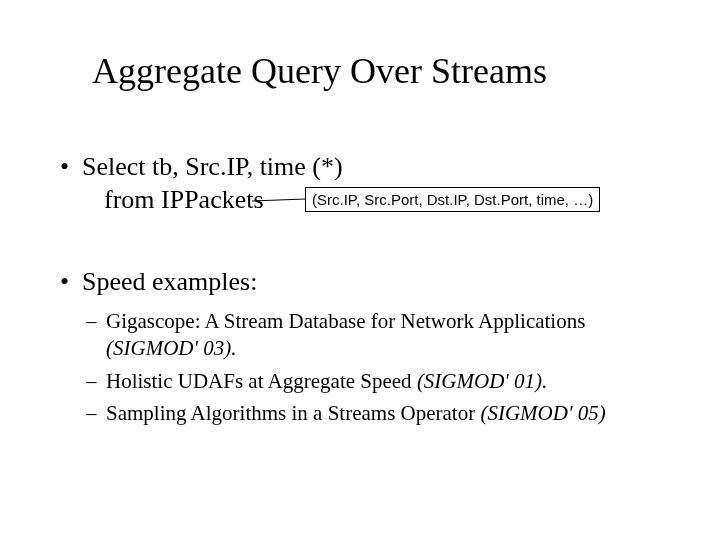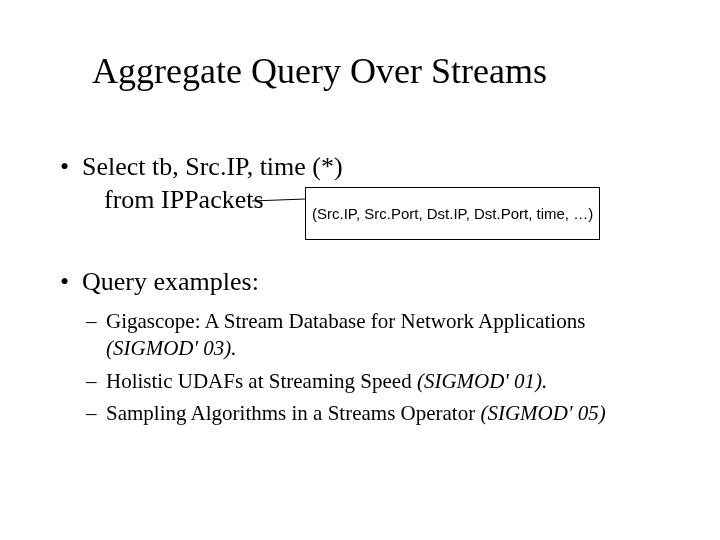--- a/index.html
+++ b/index.html
@@ -75,21 +75,21 @@
   }
   .ital { font-style: italic; }
 
   
   .callout-box {
     position: absolute;
     border: 1px solid #000;
     background: #fff;
     font-family: Arial, Helvetica, sans-serif;
     font-size: 15px;
-    padding: 17px 6px;
+    padding: 3px 6px;
     white-space: nowrap;
   }
   .callout-pos {
     left: 305px;
     top: 187px;
   }
   svg.connector {
     position: absolute;
     left: 0;
     top: 0;
@@ -108,30 +108,30 @@
   <div class="body">
 
     <div class="b1">
       <span class="dot">•</span>
       <span class="row">Select tb, Src.IP, time (*)</span>
       <span class="row sub">from IPPackets</span>
     </div>
 
     <div class="b2">
       <span class="dot">•</span>
-      <span>Query examples:</span>
+      <span>Speed examples:</span>
     </div>
 
     <div class="subitem">
       <span class="dash">–</span>
       <span>Gigascope: A Stream Database for Network Applications </span><span class="ital">(SIGMOD' 03).</span>
     </div>
     <div class="subitem">
       <span class="dash">–</span>
-      <span>Holistic UDAFs at Streaming Speed </span><span class="ital">(SIGMOD' 01).</span>
+      <span>Holistic UDAFs at Aggregate Speed </span><span class="ital">(SIGMOD' 01).</span>
     </div>
     <div class="subitem">
       <span class="dash">–</span>
       <span>Sampling Algorithms in a Streams Operator </span><span class="ital">(SIGMOD' 05)</span>
     </div>
 
   </div>
 
   <svg class="connector">
     <line x1="252" y1="201" x2="305" y2="199" stroke="#000" stroke-width="1"></line>

